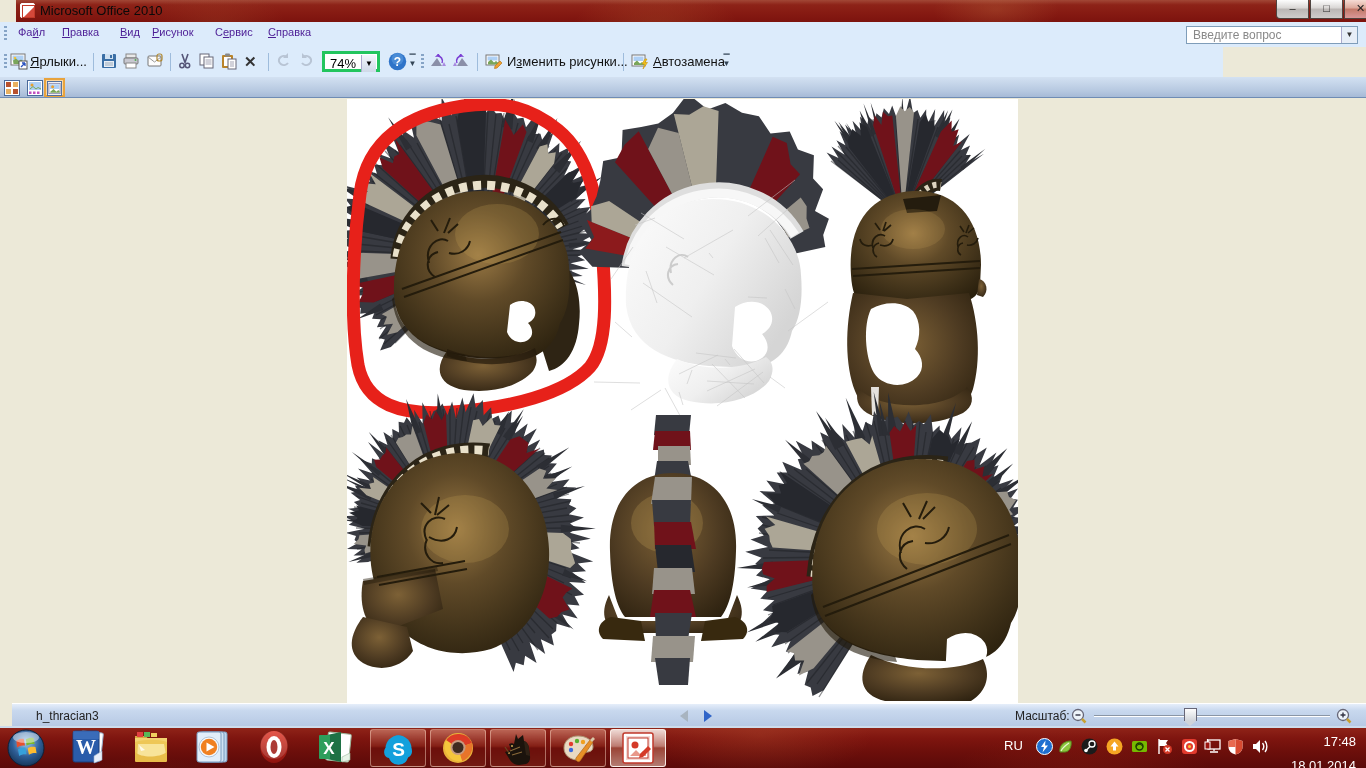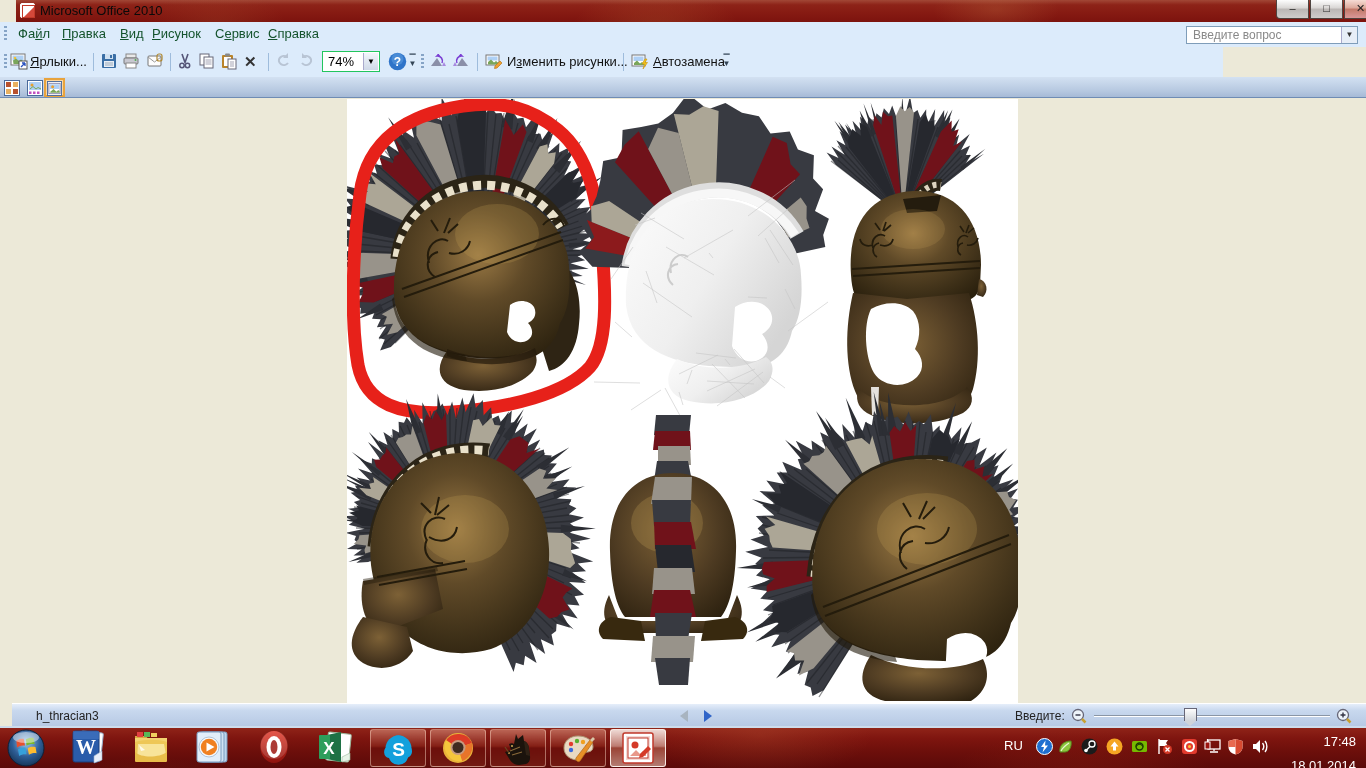--- a/index.html
+++ b/index.html
@@ -13,21 +13,21 @@
  linear-gradient(180deg,#a24736 0,#8d2318 22%,#861a12 60%,#7c130e 100%);}
 #title-ic{left:4px;top:3px;width:15px;height:15px;background:#fff;border:1px solid #fff;border-radius:2px}
 #title-ic:before{content:"";position:absolute;left:1px;top:1px;width:11px;height:11px;border:1px solid #c23a2a;background:linear-gradient(315deg,#d5483a 45%,#fff 46%)}
 #title-tx{left:24px;top:3px;font-size:13px;color:#0a0a0a}
 #winbtns{right:5px;top:0;width:102px;height:19px;display:flex}
 .wb{flex:1;margin-left:1px;border:1px solid #4e4440;border-top:none;background:linear-gradient(180deg,#fdfdfd,#d8d6d4 45%,#bab6b4 50%,#cfccca);font-size:11px;line-height:17px;text-align:center;color:#222}
 .wb:last-child{border-radius:0 0 4px 0;background:linear-gradient(180deg,#f6dcd4,#dca89a 45%,#c27868 50%,#d99898)}
 .wb:first-child{border-radius:0 0 0 4px}
 
 #menubar{left:0;top:22px;width:1366px;height:25px;background:#dcebfb;border-bottom:1px solid #dcebfb}
-.menu{position:absolute;top:4px;font-size:13px;color:#14532d}
+.menu{position:absolute;top:4px;font-size:11px;color:#4c1d95}
 .menu u{text-decoration:underline}
 #qbox{left:1186px;top:4px;width:172px;height:18px;background:#fff;border:1px solid #7f9db9;font-size:12px;color:#888;line-height:16px;padding-left:6px}
 #qbox i{position:absolute;right:0;top:0;width:16px;height:16px;background:#e7eef7;border-left:1px solid #aac;font-style:normal;font-size:8px;line-height:16px;text-align:center;color:#333}
 
 #toolbar{left:0;top:47px;width:1223px;height:30px;background:#dcebfb}
 .tbtn{position:absolute;top:5px;height:20px;font-size:13px;color:#111;line-height:20px}
 .sep{position:absolute;top:6px;width:1px;height:18px;background:#9ebcdc}
 .dots{position:absolute;top:7px;width:3px;height:16px;background:repeating-linear-gradient(180deg,#86a4c6 0 2px,rgba(0,0,0,0) 2px 4px)}
 .ico{position:absolute;top:5px;width:18px;height:18px}
 
@@ -128,21 +128,21 @@
  <div class="tbtn" style="left:244px;font-size:15px;font-weight:bold;color:#333">✕</div>
  <div class="sep" style="left:268px"></div>
  <svg class="ico" style="left:274px" viewBox="0 0 18 18">
         <path d="M13 5a5 4.5 0 1 0 1 6" fill="none" stroke="#b8c4d4" stroke-width="2"></path>
         <path d="M14 1v5h-5z" fill="#b8c4d4"></path>
       </svg>
  <svg class="ico" style="left:298px" viewBox="0 0 18 18">
         <path d="M5 5a5 4.5 0 1 1-1 6" fill="none" stroke="#b8c4d4" stroke-width="2"></path>
         <path d="M4 1v5h5z" fill="#b8c4d4"></path>
       </svg>
- <div class="abs" style="left:322px;top:4px;width:58px;height:21px;background:#fff;border:1px solid #22c55e;font-size:13px;padding:2px 0 0 5px">74%<span style="position:absolute;right:1px;top:1px;width:15px;height:17px;background:linear-gradient(180deg,#f2f6fb,#cfd9e8);border-left:1px solid #aac;font-size:8px;text-align:center;line-height:17px">▼</span></div>
+ <div class="abs" style="left:322px;top:4px;width:58px;height:21px;background:#fff;border:3px solid #22c55e;font-size:13px;padding:2px 0 0 5px">74%<span style="position:absolute;right:1px;top:1px;width:15px;height:17px;background:linear-gradient(180deg,#f2f6fb,#cfd9e8);border-left:1px solid #aac;font-size:8px;text-align:center;line-height:17px">▼</span></div>
  <svg class="ico" style="left:388px;width:19px;height:19px" viewBox="0 0 19 19">
         <circle cx="9.5" cy="9.5" r="8.7" fill="#2f74c9"></circle>
         <circle cx="9.5" cy="7" r="6" fill="#5b9be0" opacity=".6"></circle>
         <text x="9.5" y="13.5" font-size="12" font-weight="bold" fill="#fff" text-anchor="middle" font-family="Liberation Sans">?</text>
       </svg>
  <div class="abs" style="left:408px;top:9px;width:9px;height:12px;font-size:8px;color:#345;line-height:5px;text-align:center">▔<br>▼</div>
  <div class="dots" style="left:421px"></div>
  <svg class="ico" style="left:429px" viewBox="0 0 18 18">
         <path d="M2 14l6-8 5 8z" fill="#8a8fa8"></path>
         <path d="M13 11a5 5 0 0 0-5-7l1.5-1.5M9 2.5L10.5 4" stroke="#7b3fd4" stroke-width="1.6" fill="none"></path>
@@ -433,21 +433,21 @@
 <path d="M466,494 C470,532 506,550 548,557 L550,563 C510,560 470,544 464,496 Z" fill="#1f1708" opacity="0.6"></path>
 <path d="M476,508 L662,436 M478,517 L664,445" stroke="#241c0c" stroke-width="2" fill="none"></path>
 <path d="M560,470 c-12,-10 -8,-26 6,-28 m-12,12 c-6,-20 12,-32 24,-24 m-6,-10 l8,-18 m-16,16 l-8,-14 m20,16 l12,-12 m-10,36 c12,2 22,-6 24,-16" stroke="#241c0c" stroke-width="2" fill="none"></path>
 </g>
         </svg></div>
     </div>
 <div id="statusbar" class="abs">
  <div class="tx" style="left:24px;top:5px">h_thracian3</div>
  <div class="abs" style="left:668px;top:708px;width:0;height:0;border:6px solid rgba(0,0,0,0);border-right:8px solid #a8b4c0;border-left:none;top:6px;left:668px"></div>
  <div class="abs" style="left:692px;top:6px;width:0;height:0;border:6px solid rgba(0,0,0,0);border-left:8px solid #2f64c8;border-right:none"></div>
- <div class="tx" style="left:1003px;top:5px">Введите:</div>
+ <div class="tx" style="left:1003px;top:5px">Масштаб:</div>
  <svg class="abs" style="left:1058px;top:3px" width="19" height="19" viewBox="0 0 19 19">
         <circle cx="8" cy="8" r="5.5" fill="#eef4fa" stroke="#667" stroke-width="1.3"></circle>
         <path d="M5.5 8h5" stroke="#334" stroke-width="1.4"></path>
         <path d="M12 12l3.5 3.5" stroke="#c8a030" stroke-width="2.5"></path>
       </svg>
  <div class="abs" style="left:1082px;top:11px;width:236px;height:2px;background:#8a96a6;border-bottom:1px solid #fff"></div>
  <div class="abs" style="left:1172px;top:4px;width:13px;height:13px;background:linear-gradient(180deg,#fdfdfd,#d0d4da);border:1px solid #667;border-bottom:none"></div>
  <div class="abs" style="left:1172px;top:17px;width:0;height:0;border-left:6.5px solid rgba(0,0,0,0);border-right:6.5px solid rgba(0,0,0,0);border-top:5px solid #d0d4da"></div>
  <svg class="abs" style="left:1323px;top:3px" width="19" height="19" viewBox="0 0 19 19">
         <circle cx="8" cy="8" r="5.5" fill="#eef4fa" stroke="#667" stroke-width="1.3"></circle>

